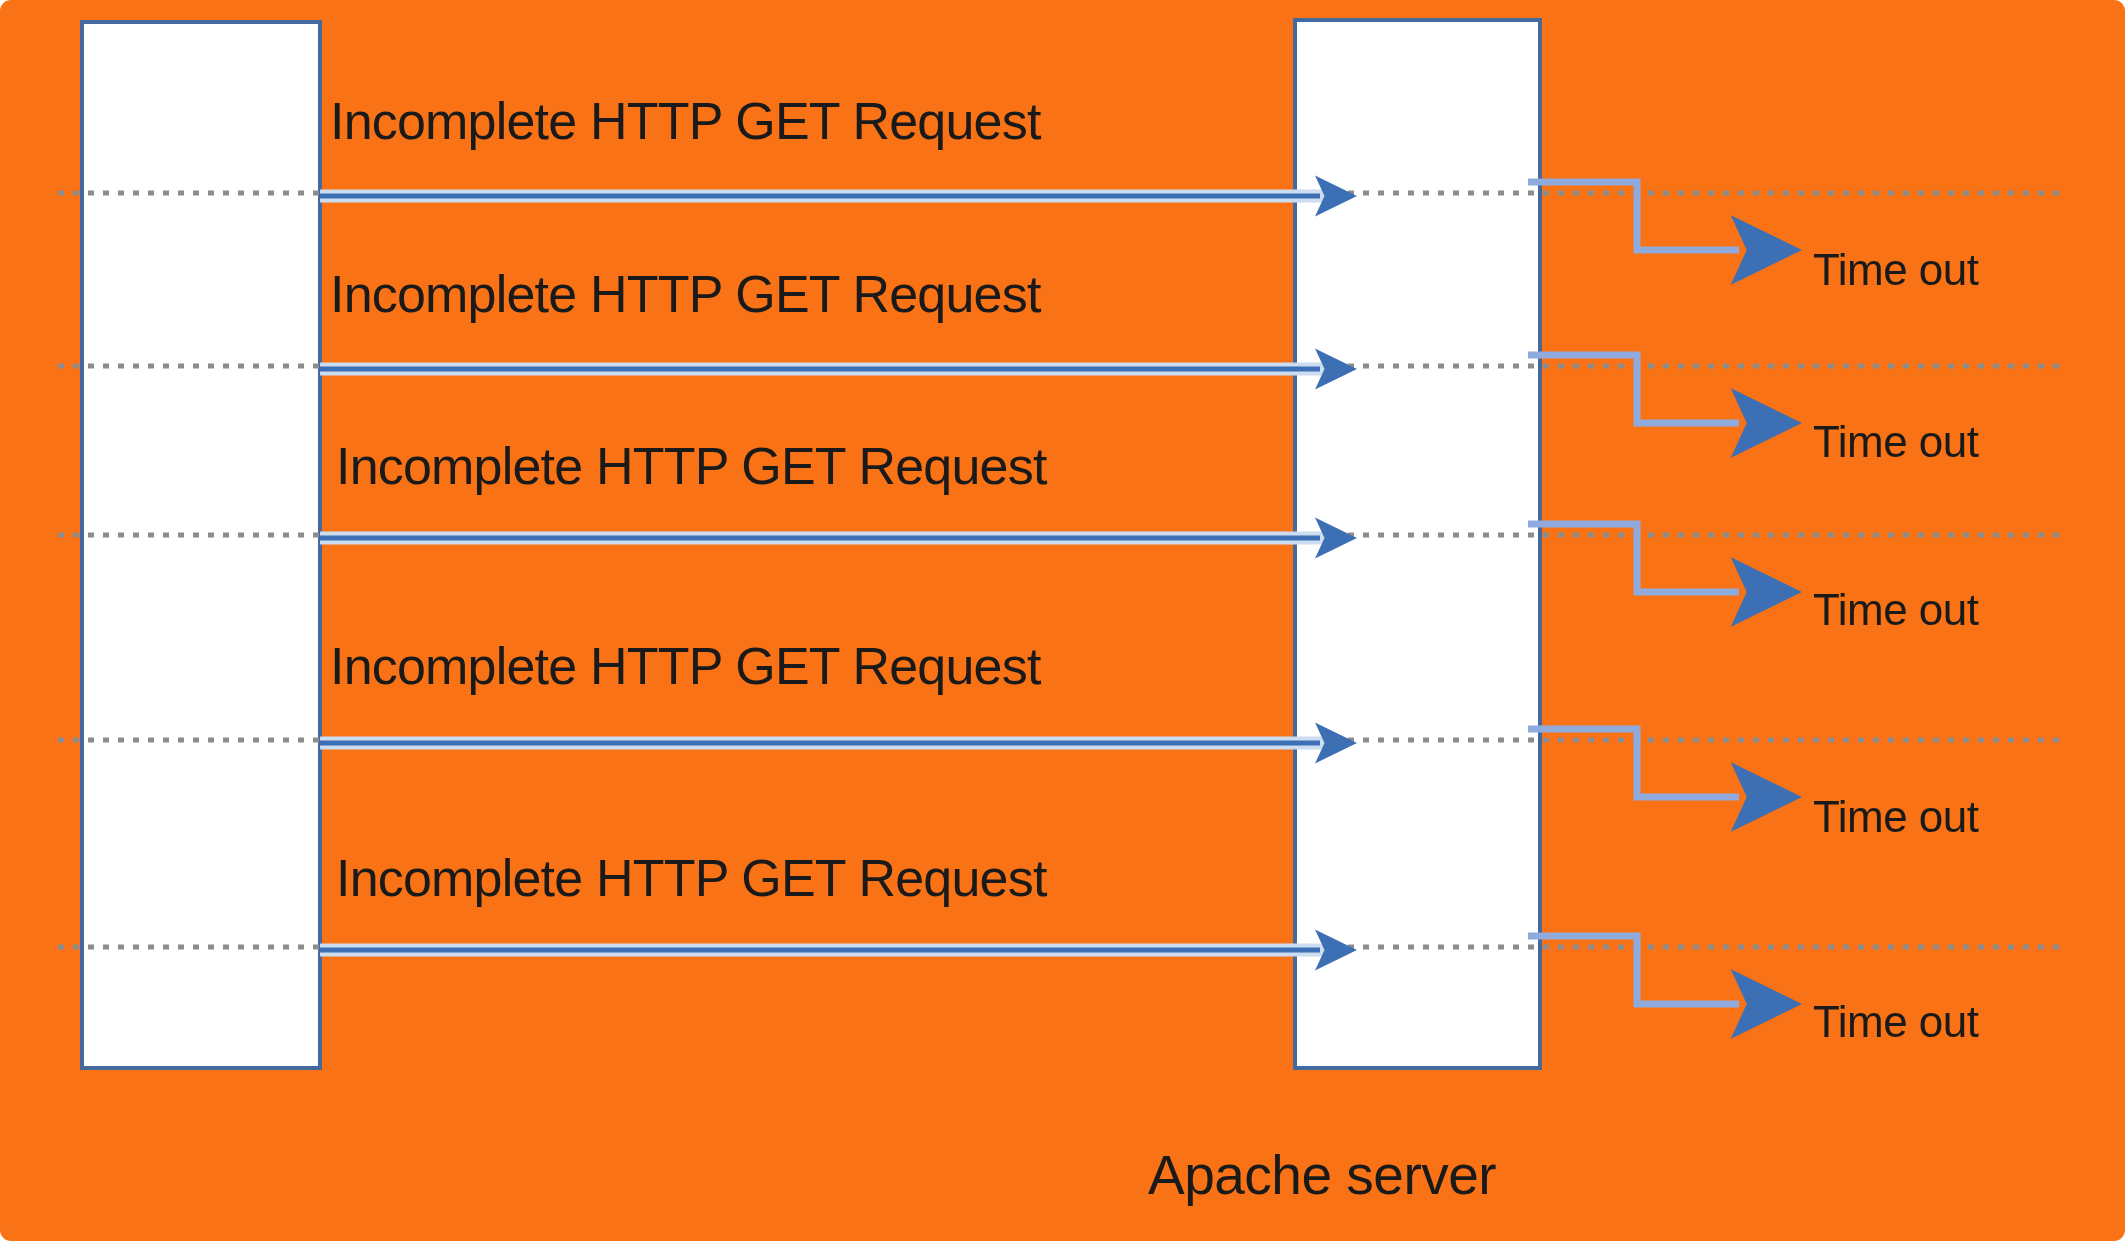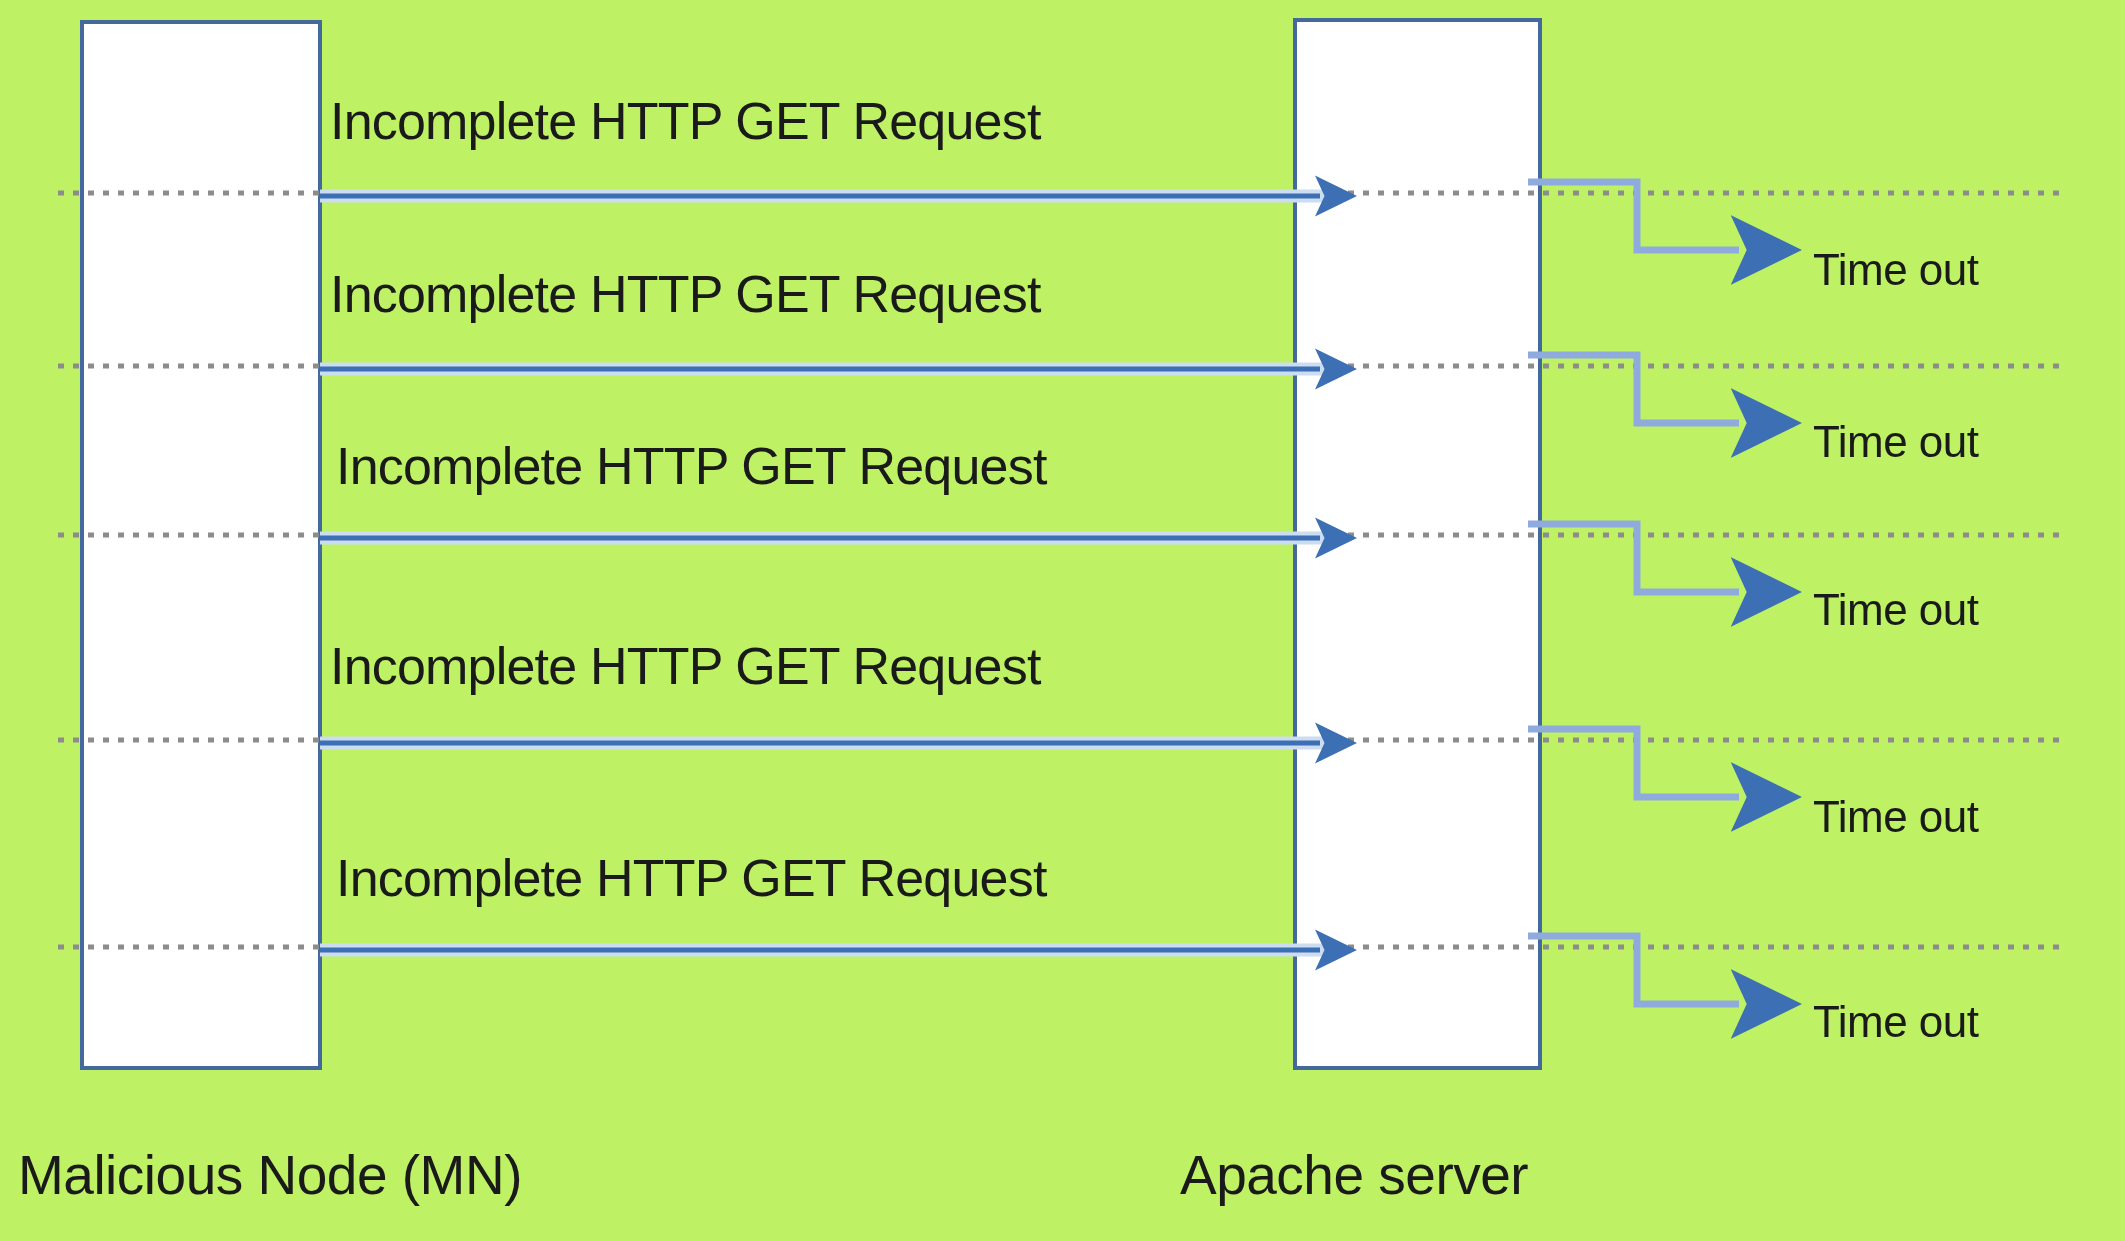--- a/index.html
+++ b/index.html
@@ -7,22 +7,23 @@
     padding: 0;
     background: #ffffff;
   }
   body {
     font-family: "Liberation Sans", sans-serif;
   }
   #canvas {
     position: relative;
     width: 2125px;
     height: 1241px;
-    background: #bef264;
+    background: #f97316;
     overflow: hidden;
+    border-radius: 11px;
   }
   
   .actor-box {
     position: absolute;
     box-sizing: border-box;
     background: #ffffff;
     border: 4px solid #44699d;
   }
   #actor-box-client {
     left: 80px;
@@ -39,21 +40,21 @@
   
   .actor-caption {
     position: absolute;
     font-size: 55px;
     color: #1a1a1a;
     letter-spacing: -0.5px;
     white-space: nowrap;
     line-height: 1;
   }
   #actor-caption-client { left: 18px; top: 1148px; }
-  #actor-caption-server { left: 1180px; top: 1148px; }
+  #actor-caption-server { left: 1148px; top: 1148px; }
 
   
   .msg-label {
     position: absolute;
     font-size: 52px;
     color: #1a1a1a;
     letter-spacing: -0.8px;
     white-space: nowrap;
     line-height: 1;
   }
@@ -132,16 +133,15 @@
   <div class="msg-label" style="left:336px; top:440px;">Incomplete HTTP GET Request</div>
   <div class="msg-label" style="left:330px; top:640px;">Incomplete HTTP GET Request</div>
   <div class="msg-label" style="left:336px; top:852px;">Incomplete HTTP GET Request</div>
 
   <div class="timeout-label" style="left:1813px; top:248px;">Time out</div>
   <div class="timeout-label" style="left:1813px; top:420px;">Time out</div>
   <div class="timeout-label" style="left:1813px; top:588px;">Time out</div>
   <div class="timeout-label" style="left:1813px; top:795px;">Time out</div>
   <div class="timeout-label" style="left:1813px; top:1000px;">Time out</div>
 
-  <div class="actor-caption" id="actor-caption-client">Malicious Node (MN)</div>
   <div class="actor-caption" id="actor-caption-server">Apache server</div>
 
 </div>
 
 </body></html>

